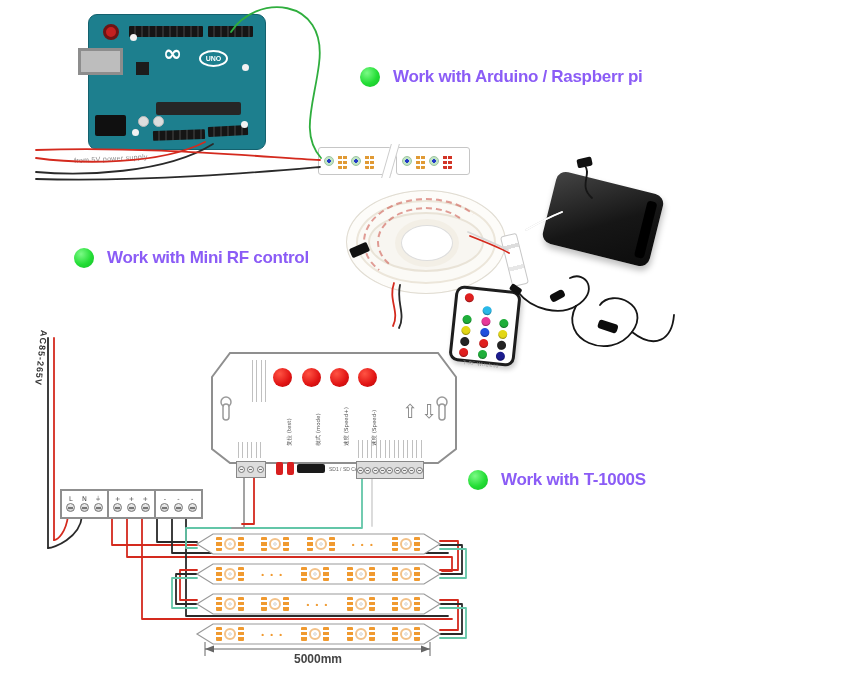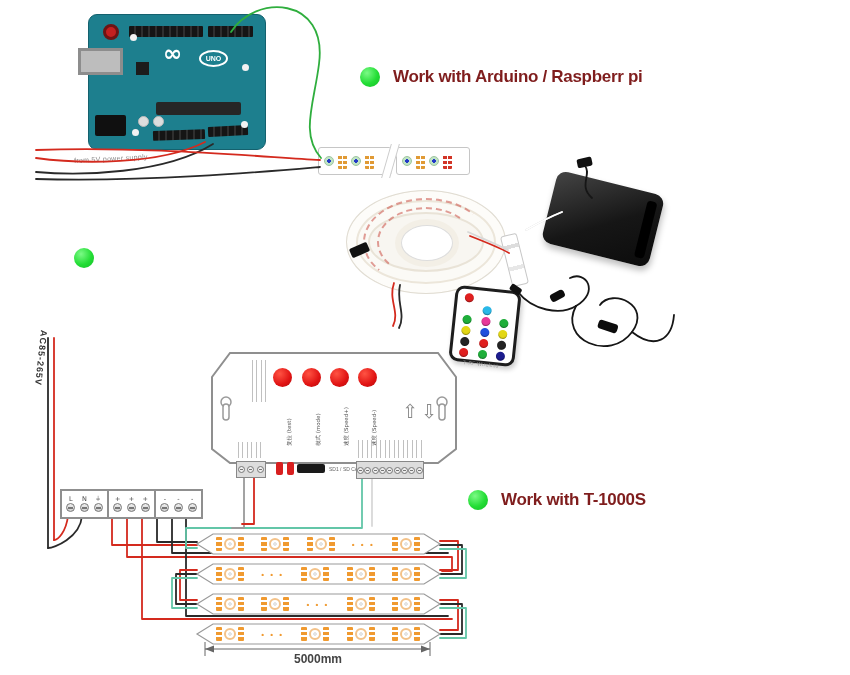--- a/index.html
+++ b/index.html
@@ -18,21 +18,21 @@
   .w-gray{stroke:#9a9a9a;}
   .w-light{stroke:#d8d8d8;}
   .w-cord{stroke:#161616;}
   .w2{stroke-width:2;}.w25{stroke-width:2.4;}.w3{stroke-width:3;}.w15{stroke-width:1.5;}
   .w4{stroke-width:4.2;}.w35{stroke-width:3.4;}
   .strip-shape{fill:#fff;stroke:#999;stroke-width:1.2;}
   .dim{stroke:#666;stroke-width:1;fill:none;}
 
   
   .heading{display:flex;align-items:center;gap:13px;}
-  .heading b{font-size:17px;font-weight:700;color:#7f1d1d;letter-spacing:-0.3px;white-space:nowrap;}
+  .heading b{font-size:17px;font-weight:700;color:#8b5cf6;letter-spacing:-0.3px;white-space:nowrap;}
   .gdot{width:20px;height:20px;border-radius:50%;flex:0 0 auto;
         background:radial-gradient(circle at 35% 30%, #7bfa86, var(--accent-green,#23dd35) 55%, #14bd26);}
 
   
   .board{left:88px;top:14px;width:178px;height:136px;background:var(--board-teal,#1d7f8e);
          border:1px solid #14616e;border-radius:9px;}
   .board .usb{position:absolute;left:-11px;top:33px;width:45px;height:27px;background:#bdbdbd;border:3px solid #8d8d8d;}
   .board .pjack{position:absolute;left:6px;top:100px;width:31px;height:21px;background:#101010;border-radius:2px;}
   .board .rbtn{position:absolute;left:14px;top:9px;width:16px;height:16px;border-radius:50%;
                background:#c32020;border:3px solid #6d1414;}
@@ -225,20 +225,21 @@
   </div>
   <div class="abs tcut"></div>
 
   <div class="abs heading" style="left:360px;top:67px">
     <span class="gdot"></span>
     <b>Work with Arduino / Raspberr pi</b>
   </div>
 
   <div class="abs heading" style="left:74px;top:248px">
     <span class="gdot"></span>
+    <b>Work with Mini RF control</b>
   </div>
 
   <div class="abs reel">
     <span class="reel-dash" style="left:16px;top:7px;width:126px;height:88px"></span>
     <span class="reel-dash" style="left:30px;top:16px;width:98px;height:70px"></span>
     <span class="reel-hole"></span>
   </div>
   <span class="abs reel-clip"></span>
 
   <div class="abs adapter"></div>
@@ -353,21 +354,21 @@
       <i class="mscrew"></i>
       <i class="mscrew"></i>
       <i class="mscrew"></i>
       <i class="mscrew"></i>
       <i class="mscrew"></i>
       <i class="mscrew"></i>
       <i class="mscrew"></i>
       <i class="mscrew"></i>
   </div>
 
-  <div class="abs heading" style="left:468px;top:490px">
+  <div class="abs heading" style="left:468px;top:470px">
     <span class="gdot"></span>
     <b>Work with T-1000S</b>
   </div>
 
   <div class="abs strip-mods" style="left:214px;top:536px">
     <span class="mod">
         <i class="pads"></i>
         <i class="led"></i>
         <i class="pads"></i>
       </span>

